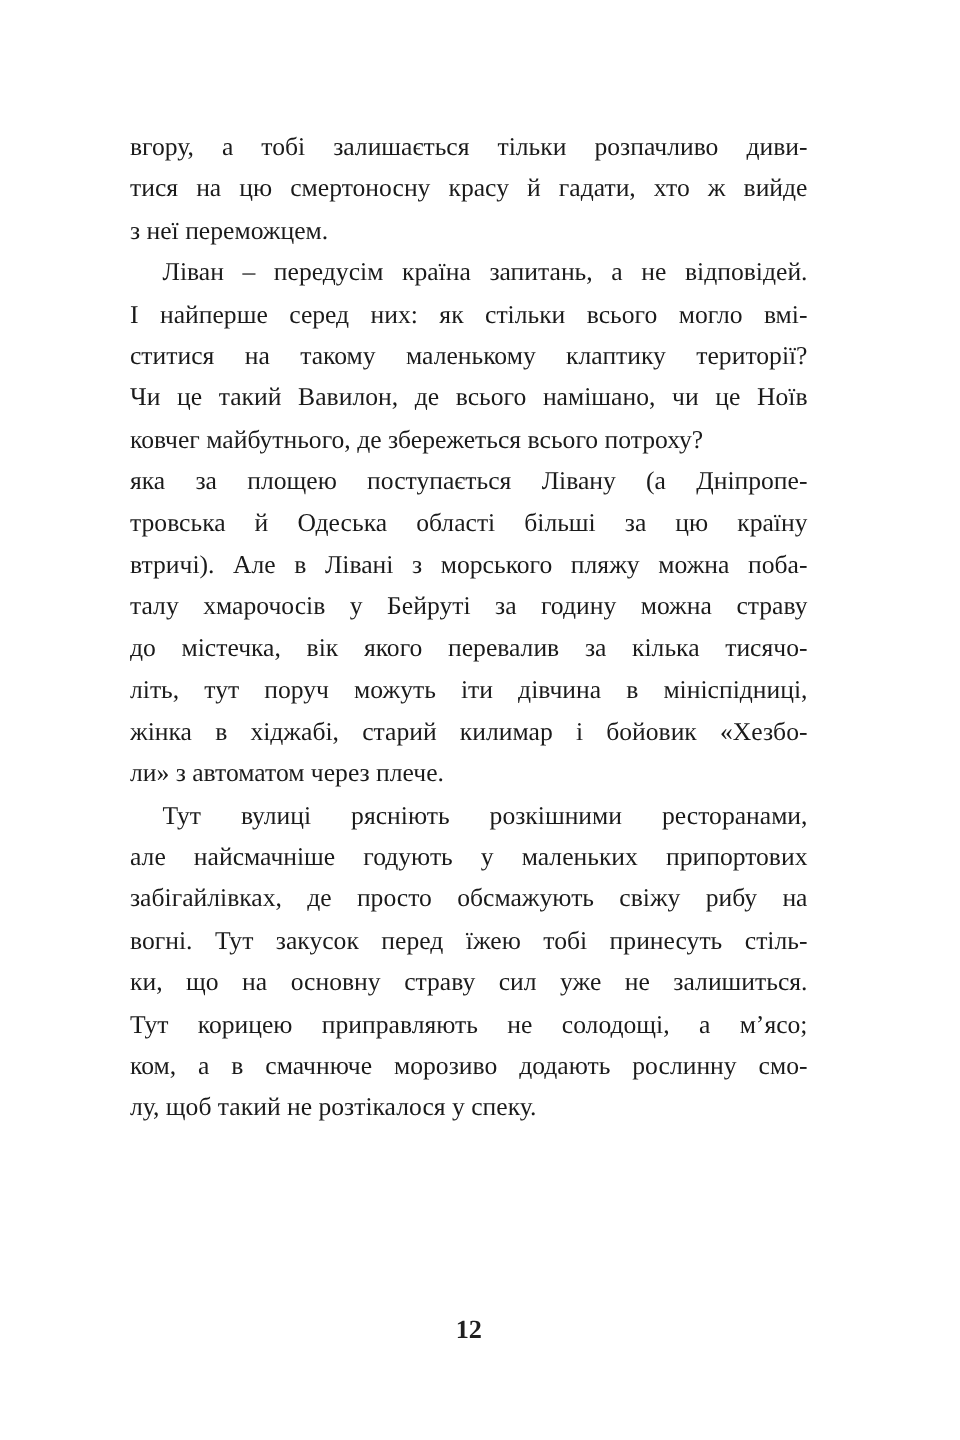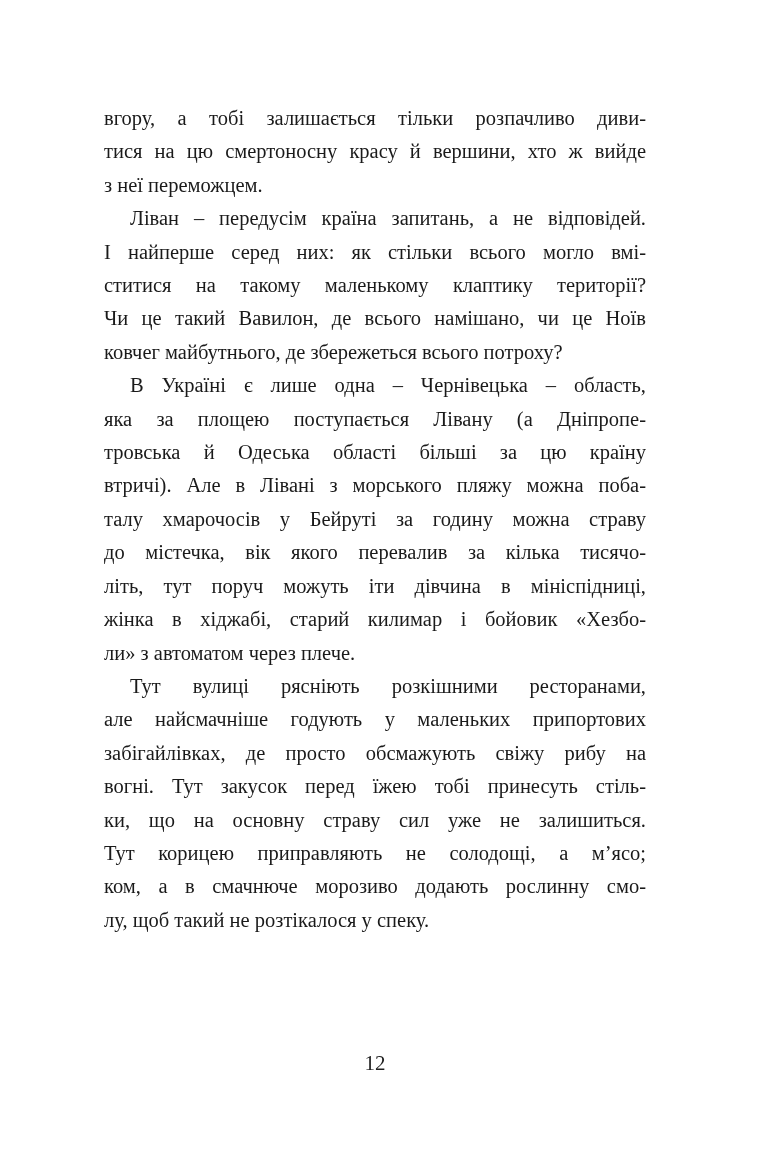--- a/index.html
+++ b/index.html
@@ -46,41 +46,41 @@
   }
   .folio {
     position: absolute;
     left: 104px;
     top: 1051px;
     width: 542px;
     text-align: center;
     font-size: 21px;
     line-height: 24px;
     color: #1f1f1f;
+    font-weight: bold;
   }
 </style>
 </head>
 <body>
 
 <div class="page">
   <div class="text-block">
       <div class="paragraph">
         <div class="line">вгору, а тобі залишається тільки розпачливо диви-</div>
-        <div class="line">тися на цю смертоносну красу й вершини, хто ж вийде</div>
+        <div class="line">тися на цю смертоносну красу й гадати, хто ж вийде</div>
         <div class="line last">з неї переможцем.</div>
       </div>
       <div class="paragraph">
         <div class="line indent">Ліван – передусім країна запитань, а не відповідей.</div>
         <div class="line">І найперше серед них: як стільки всього могло вмі-</div>
         <div class="line">ститися на такому маленькому клаптику території?</div>
         <div class="line">Чи це такий Вавилон, де всього намішано, чи це Ноїв</div>
         <div class="line last">ковчег майбутнього, де збережеться всього потроху?</div>
       </div>
       <div class="paragraph">
-        <div class="line indent">В Україні є лише одна – Чернівецька – область,</div>
         <div class="line">яка за площею поступається Лівану (а Дніпропе-</div>
         <div class="line">тровська й Одеська області більші за цю країну</div>
         <div class="line">втричі). Але в Лівані з морського пляжу можна поба-</div>
         <div class="line">талу хмарочосів у Бейруті за годину можна страву</div>
         <div class="line">до містечка, вік якого перевалив за кілька тисячо-</div>
         <div class="line">літь, тут поруч можуть іти дівчина в мініспідниці,</div>
         <div class="line">жінка в хіджабі, старий килимар і бойовик «Хезбо-</div>
         <div class="line last">ли» з автоматом через плече.</div>
       </div>
       <div class="paragraph">

